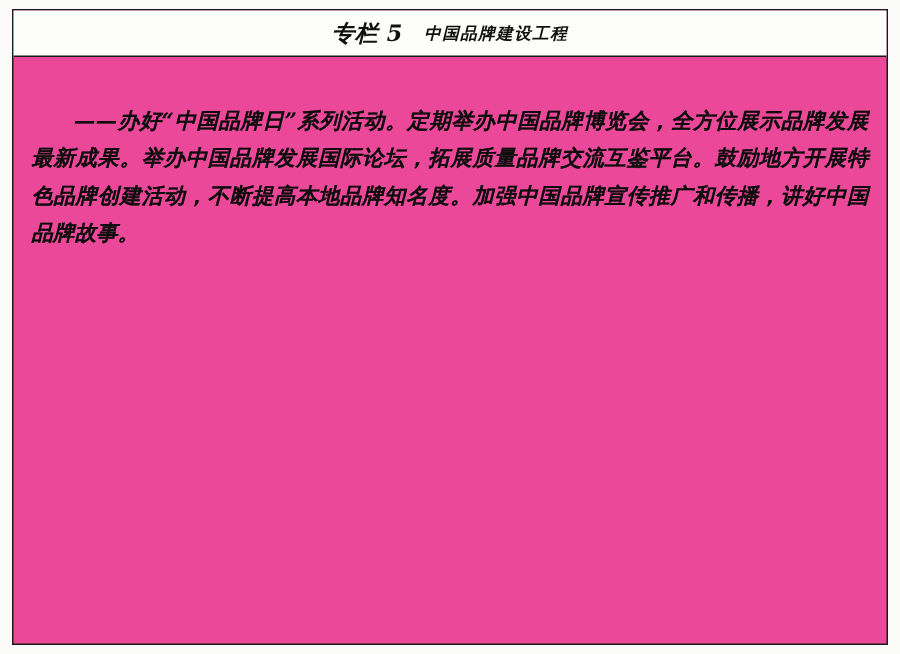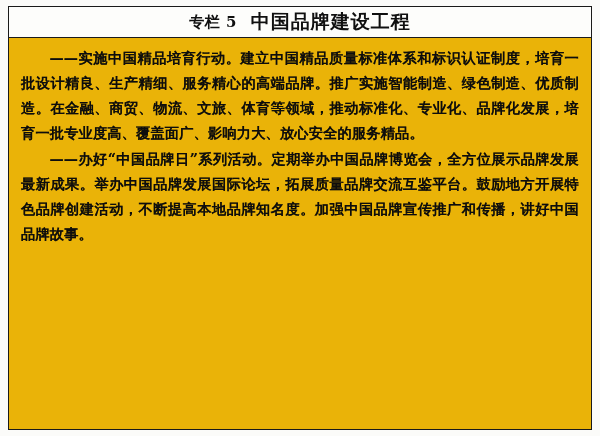--- a/index.html
+++ b/index.html
@@ -22,40 +22,41 @@
     padding: 0;
   }
   .box {
     position: absolute;
     left: 8px;
     top: 6px;
     width: 584px;
     height: 424px;
     border: 1px solid #1a1a1a;
     box-sizing: border-box;
-    background: #eab308;
+    background: #ec4899;
+    font-style: italic;
   }
   .title-bar {
     position: relative;
     height: 30px;
     border-bottom: 1px solid #1a1a1a;
     display: flex;
     align-items: center;
     justify-content: center;
     gap: 14px;
     background: #fdfdfb;
   }
   .title-label {
     font-size: 15px;
     font-weight: bold;
     letter-spacing: 0.5px;
     color: #101010;
   }
   .title-text {
-    font-size: 19px;
+    font-size: 11px;
     font-weight: bold;
     letter-spacing: 1px;
     color: #101010;
   }
   .content {
     padding: 8px 12px 4px 12px;
     box-sizing: border-box;
     height: calc(100% - 31px);
     overflow: hidden;
   }
@@ -66,32 +67,32 @@
     text-align: justify;
     text-justify: inter-ideograph;
     margin: 0 0 1px 0;
     text-indent: 2em;
     letter-spacing: 0.2px;
     font-weight: 600;
     text-shadow: 0 0 0.4px rgba(0,0,0,0.5);
   }
   .para:last-child {
     margin-bottom: 0;
+    margin-top: 23px;
   }
 </style>
 </head>
 <body>
 
 <div id="page">
   <div class="box">
 
     <div class="title-bar">
       <span class="title-label">专栏 5</span>
       <span class="title-text">中国品牌建设工程</span>
     </div>
 
     <div class="content">
-      <p class="para">——实施中国精品培育行动。建立中国精品质量标准体系和标识认证制度，培育一批设计精良、生产精细、服务精心的高端品牌。推广实施智能制造、绿色制造、优质制造。在金融、商贸、物流、文旅、体育等领域，推动标准化、专业化、品牌化发展，培育一批专业度高、覆盖面广、影响力大、放心安全的服务精品。</p>
       <p class="para">——办好“中国品牌日”系列活动。定期举办中国品牌博览会，全方位展示品牌发展最新成果。举办中国品牌发展国际论坛，拓展质量品牌交流互鉴平台。鼓励地方开展特色品牌创建活动，不断提高本地品牌知名度。加强中国品牌宣传推广和传播，讲好中国品牌故事。</p>
     </div>
 
   </div>
 </div>
 
 </body></html>

